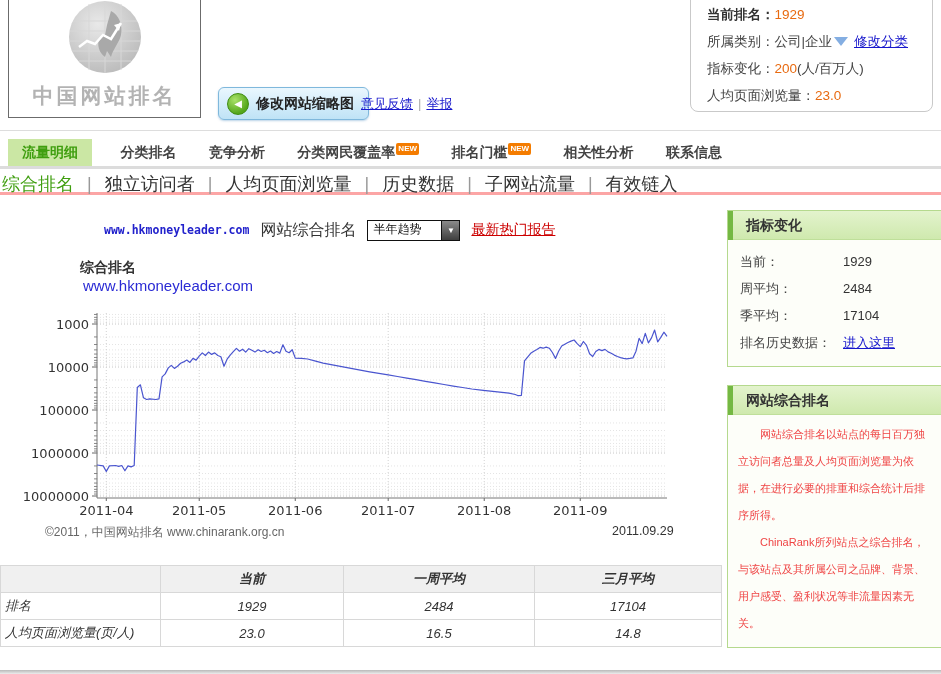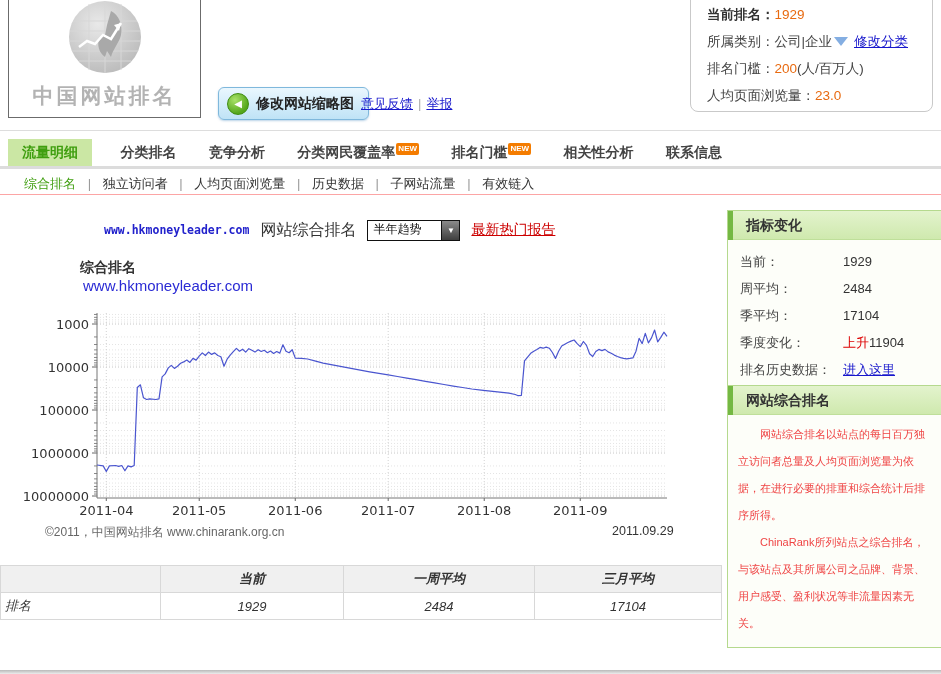--- a/index.html
+++ b/index.html
@@ -43,21 +43,21 @@
   .nav { position:absolute; left:0; top:139px; width:100%; height:30px;
     padding-left:8px; border-bottom:3px solid #dcdcdc; white-space:nowrap; }
   .nav-tab { display:inline-block; line-height:27px; padding:0 10px; margin-right:8px;
     font-size:14px; font-weight:bold; color:#444; cursor:pointer; vertical-align:top; }
   .nav-tab.active { background:#cbe7a4; color:#3f9e0f; padding:0 14px; margin-right:14px; }
   .new-badge { display:inline-block; background:#f47c00; color:#fff; font-size:8px;
     font-weight:bold; line-height:10px; padding:1px 2px; border-radius:2px;
     vertical-align:super; margin-left:1px; }
 
   .subnav { position:absolute; left:0; top:174px; width:100%; height:21px;
-    padding-left:24px; font-size:13px; line-height:20px; border-bottom:1px solid #fca5a5;
+    padding-left:2px; font-size:18px; line-height:20px; border-bottom:3px solid #fca5a5;
     white-space:nowrap; }
   .subnav-item { color:#333; cursor:pointer; }
   .subnav-item.active { color:#3f9e0f; }
   .subnav .sep { color:#999; margin:0 8px; }
 
   
   .title-row { position:absolute; left:104px; top:218px; height:24px;
     display:flex; align-items:center; gap:11px; white-space:nowrap; }
   .site-url-mono { font-family:"DejaVu Sans Mono","Liberation Mono",monospace;
     font-weight:bold; color:#2222cc; font-size:11.5px; }
@@ -147,21 +147,21 @@
   </div>
 
   <div class="info-panel">
     <div class="row">
       <span class="lbl-strong">当前排名：</span><span class="val-orange">1929</span>
     </div>
     <div class="row">
       <span class="lbl">所属类别：</span><span class="lbl">公司|企业</span><span class="cat-triangle"></span><a>修改分类</a>
     </div>
     <div class="row">
-      <span class="lbl">排名门槛：</span><span class="val-orange">200</span><span class="lbl">(人/百万人)</span>
+      <span class="lbl">指标变化：</span><span class="val-orange">200</span><span class="lbl">(人/百万人)</span>
     </div>
     <div class="row">
       <span class="lbl">人均页面浏览量：</span><span class="val-orange">23.0</span>
     </div>
   </div>
 
   <div class="header-divider"></div>
 
   <div class="nav">
     <span class="nav-tab active">流量明细</span>
@@ -324,24 +324,20 @@
       </div>
       <div class="m-row">
         <span class="m-lbl">周平均：</span>
         <span class="m-val">2484</span>
       </div>
       <div class="m-row">
         <span class="m-lbl">季平均：</span>
         <span class="m-val">17104</span>
       </div>
       <div class="m-row">
-        <span class="m-lbl">季度变化：</span>
-        <span class="m-val"><span class="up">上升</span><span>11904</span></span>
-      </div>
-      <div class="m-row">
         <span class="m-lbl">排名历史数据：</span>
         <a>进入这里</a>
       </div>
     </div>
   </div>
 
   <div class="gpanel panel-about">
     <div class="gpanel-head">
       <span class="accent"></span>
       <span>网站综合排名</span>
@@ -365,17 +361,23 @@
       <th>当前</th>
       <th>一周平均</th>
       <th>三月平均</th>
     </tr>
     <tr>
       <td class="row-label">排名</td>
       <td>1929</td>
       <td>2484</td>
       <td>17104</td>
     </tr>
+    <tr>
+      <td class="row-label">人均页面浏览量(页/人)</td>
+      <td>23.0</td>
+      <td>16.5</td>
+      <td>14.8</td>
+    </tr>
   </tbody>
     </table>
 
   <div class="bottom-bar"></div>
 </div>
 
 </body></html>

